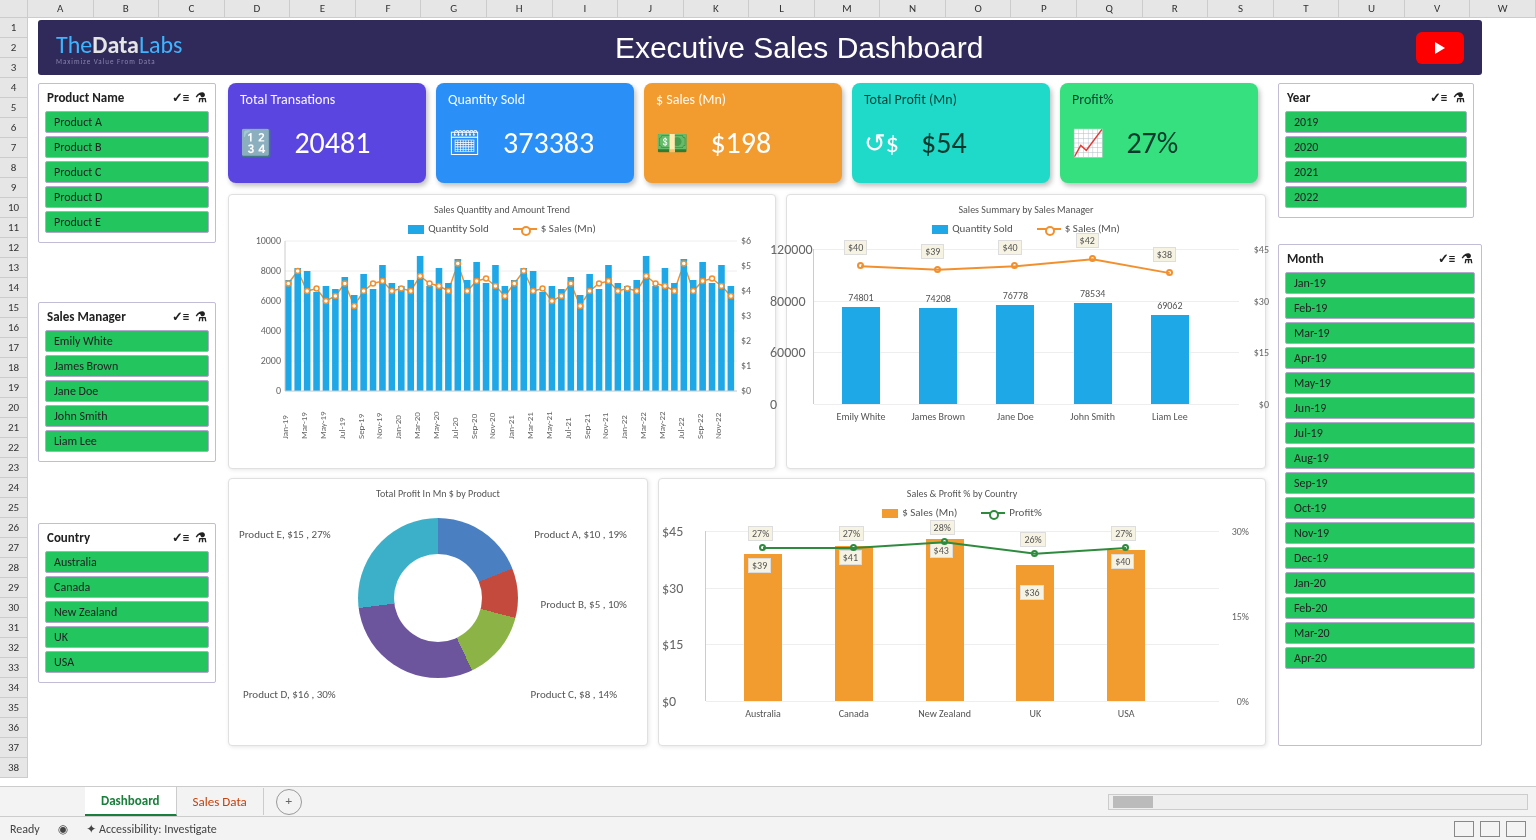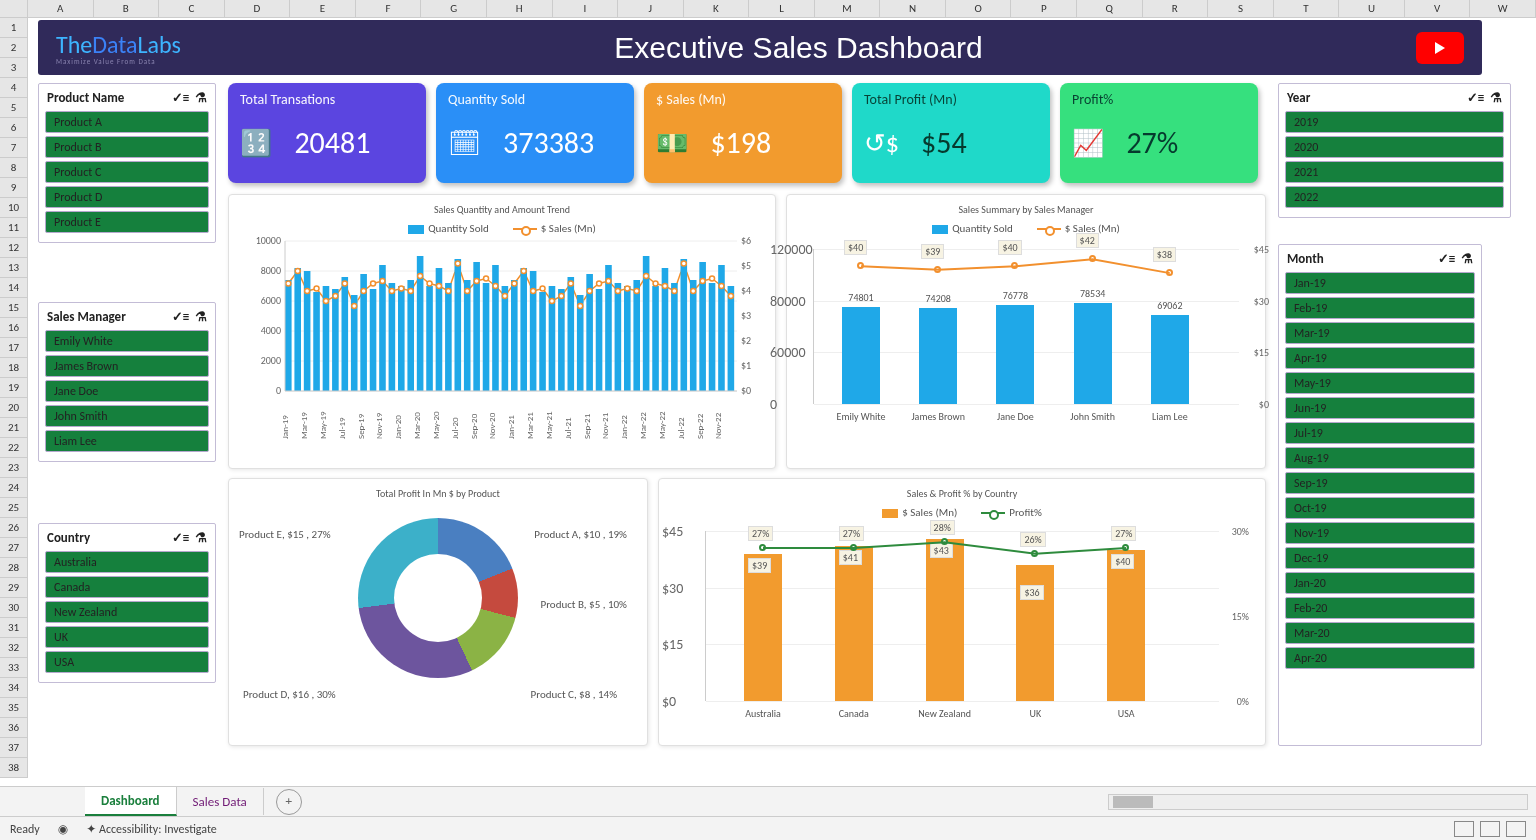--- a/index.html
+++ b/index.html
@@ -5,30 +5,30 @@
 *{box-sizing:border-box;margin:0;padding:0;font-family:"Segoe UI",Calibri,Arial,sans-serif}
 body{background:#fff;width:1536px;height:840px;overflow:hidden;position:relative}
 .colhdr{display:flex;height:18px;background:#e6e6e6;border-bottom:1px solid #ccc;font-size:11px;color:#333}
 .colhdr div{flex:1;text-align:center;border-right:1px solid #ccc;line-height:18px}
 .main{display:flex;height:760px}
 .rowhdr{width:28px;background:#e6e6e6;border-right:1px solid #ccc;font-size:11px;color:#333}
 .rowhdr div{height:20px;text-align:center;line-height:20px;border-bottom:1px solid #ccc}
 .canvas{flex:1;background:#fff;position:relative}
 .banner{position:absolute;left:10px;top:2px;width:1444px;height:55px;background:#302a5a;border-radius:3px;display:flex;align-items:center;color:#fff;padding:0 18px}
 .logo{font-size:24px;font-weight:300}
-.logo .t{color:#3db4ff}.logo .d{color:#3b82f6;font-weight:400}
+.logo .t{color:#3db4ff}.logo .d{color:#e5e5e5;font-weight:700}
 .logot{font-size:7px;color:#8a84b0;margin-top:-2px;letter-spacing:1px}
 .btitle{flex:1;text-align:center;font-size:30px;font-weight:400;font-family:"Comic Sans MS","Segoe UI",sans-serif}
 .yt{width:48px;height:32px;background:#ff0000;border-radius:6px;display:flex;align-items:center;justify-content:center}
 .yt::after{content:"";border-left:10px solid #fff;border-top:6px solid transparent;border-bottom:6px solid transparent}
 .slicer{position:absolute;background:#fff;border:1px solid #c3bcd6;border-radius:2px;padding:6px 6px}
 .slicer .sh{display:flex;align-items:center;justify-content:space-between;margin-bottom:6px;padding:0 2px}
 .slicer .sh span{font-size:13px;font-weight:600;color:#222}
 .sicons{display:flex;gap:6px;color:#888;font-size:14px}
-.sitem{background:#15803d;border:1px solid #b5a8ce;border-radius:2px;padding:3px 8px;font-size:12px;color:#222;margin-bottom:3px;cursor:pointer}
+.sitem{background:#22c55e;border:1px solid #b5a8ce;border-radius:2px;padding:3px 8px;font-size:12px;color:#222;margin-bottom:3px;cursor:pointer}
 .kpis{position:absolute;left:200px;top:65px;display:flex;gap:10px}
 .kpi{width:198px;height:100px;border-radius:8px;padding:8px 12px;color:#fff;position:relative;box-shadow:2px 3px 5px rgba(0,0,0,.25)}
 .kpi.k1{background:#5b45e0}.kpi.k2{background:#2a8ff7}.kpi.k3{background:#f29b2e}.kpi.k4{background:#1fd9c9}.kpi.k5{background:#36e07e}
 .kpi .kl{font-size:14px;font-weight:400;opacity:.95}
 .kpi.k4 .kl,.kpi.k5 .kl,.kpi.k4 .kv,.kpi.k5 .kv{color:#063a2e}
 .kpi .krow{display:flex;align-items:center;gap:22px;margin-top:16px}
 .kpi .kicon{font-size:26px}
 .kpi .kv{font-size:30px;font-weight:500}
 .card{position:absolute;background:#fff;border:1px solid #e0e0e0;border-radius:4px;box-shadow:1px 1px 4px rgba(0,0,0,.1);padding:4px 10px}
 .ctitle{text-align:center;font-size:10px;color:#555;margin-top:4px}
@@ -42,21 +42,21 @@
 .bars{position:relative;height:140px;margin:6px 16px 0;border-left:1px solid #ccc}
 .grid{position:absolute;left:0;right:0;border-top:1px solid #eee}
 .bgrp{position:absolute;bottom:0;width:38px;background:#1fa8e8}
 .blabel{position:absolute;font-size:10px;color:#555;width:60px;text-align:center}
 .yl{position:absolute;left:-44px;font-size:14px;color:#666;transform:translateY(-50%)}
 .yr{position:absolute;right:-30px;font-size:10px;color:#666;transform:translateY(-50%)}
 .obar{position:absolute;bottom:0;width:38px;background:#f29b2e}
 .dlab{position:absolute;font-size:10px;background:#f7f3e3;border:1px solid #ddd;padding:0 3px;color:#555}
 .tabs{position:absolute;left:0;bottom:24px;height:30px;width:100%;display:flex;align-items:center;background:#f3f3f3;border-top:1px solid #ccc;font-size:13px}
 .tabspace{width:85px}
-.tab{padding:6px 16px;border-right:1px solid #ccc;color:#701a75;cursor:pointer}
+.tab{padding:6px 16px;border-right:1px solid #ccc;color:#c2410c;cursor:pointer}
 .tab.act{background:#fff;color:#1a7f3c;font-weight:600;border-bottom:2px solid #1a7f3c}
 .addtab{width:26px;height:26px;border:1px solid #999;border-radius:50%;margin-left:12px;text-align:center;line-height:22px;color:#666}
 .hscroll{margin-left:auto;width:420px;height:16px;background:#eee;border:1px solid #ccc;display:flex;align-items:center;margin-right:8px}
 .hscroll .thumb{width:40px;height:12px;background:#bbb;margin-left:4px}
 .status{position:absolute;left:0;bottom:0;height:24px;width:100%;background:#f3f3f3;border-top:1px solid #ccc;display:flex;align-items:center;font-size:12px;color:#444;padding:0 10px;gap:18px}
 .status .right{margin-left:auto;display:flex;gap:6px;align-items:center}
 .viewbtn{width:20px;height:16px;border:1px solid #888}
 svg{display:block}
 </style>
 </head>
@@ -182,21 +182,21 @@
         </div>
   <div id="sl-country">
           <div class="sitem">Australia</div>
           <div class="sitem">Canada</div>
           <div class="sitem">New Zealand</div>
           <div class="sitem">UK</div>
           <div class="sitem">USA</div>
         </div>
 </div>
 
-<div class="slicer" style="left:1250px;top:65px;width:233px">
+<div class="slicer" style="left:1250px;top:65px;width:196px">
   <div class="sh">
           <span>Year</span>
           <span class="sicons">
             <span>✓≡</span>
             <span>⚗</span>
           </span>
         </div>
   <div id="sl-year">
           <div class="sitem">2019</div>
           <div class="sitem">2020</div>

